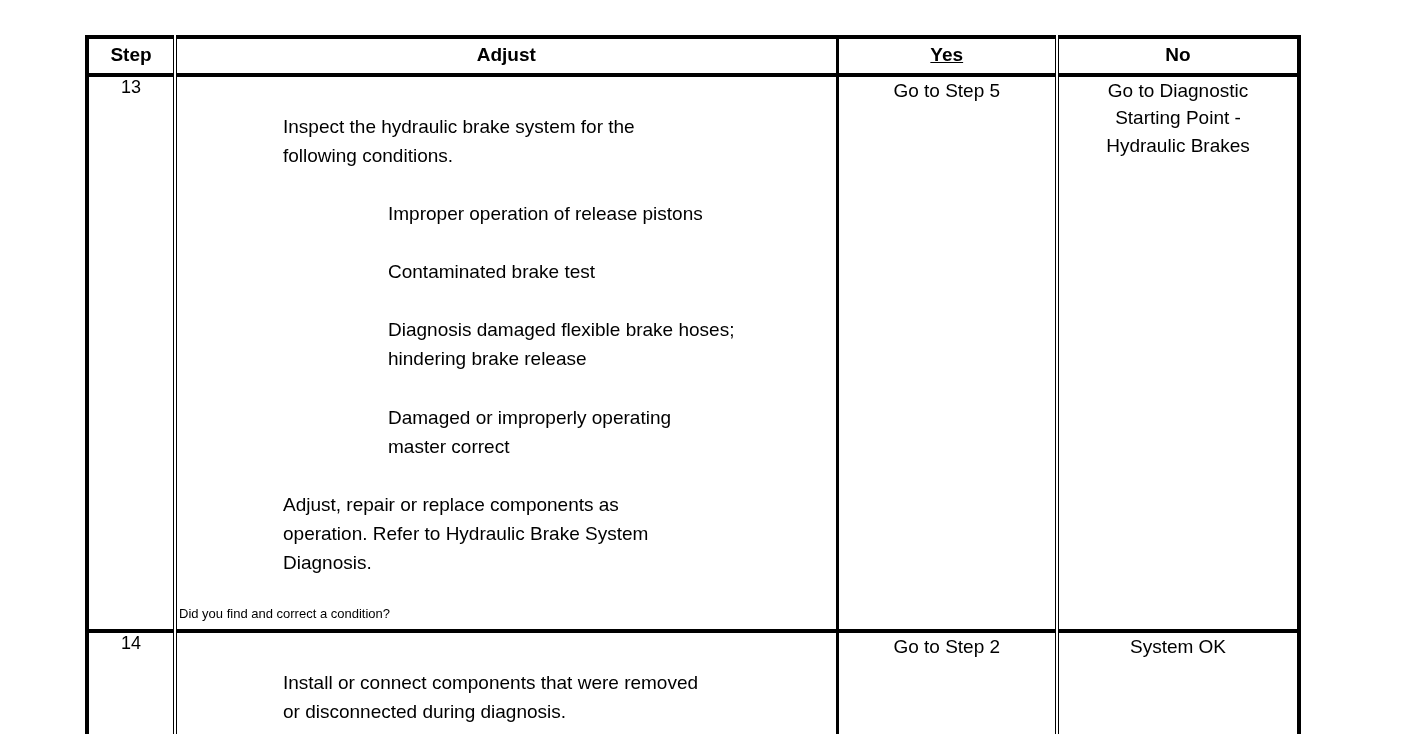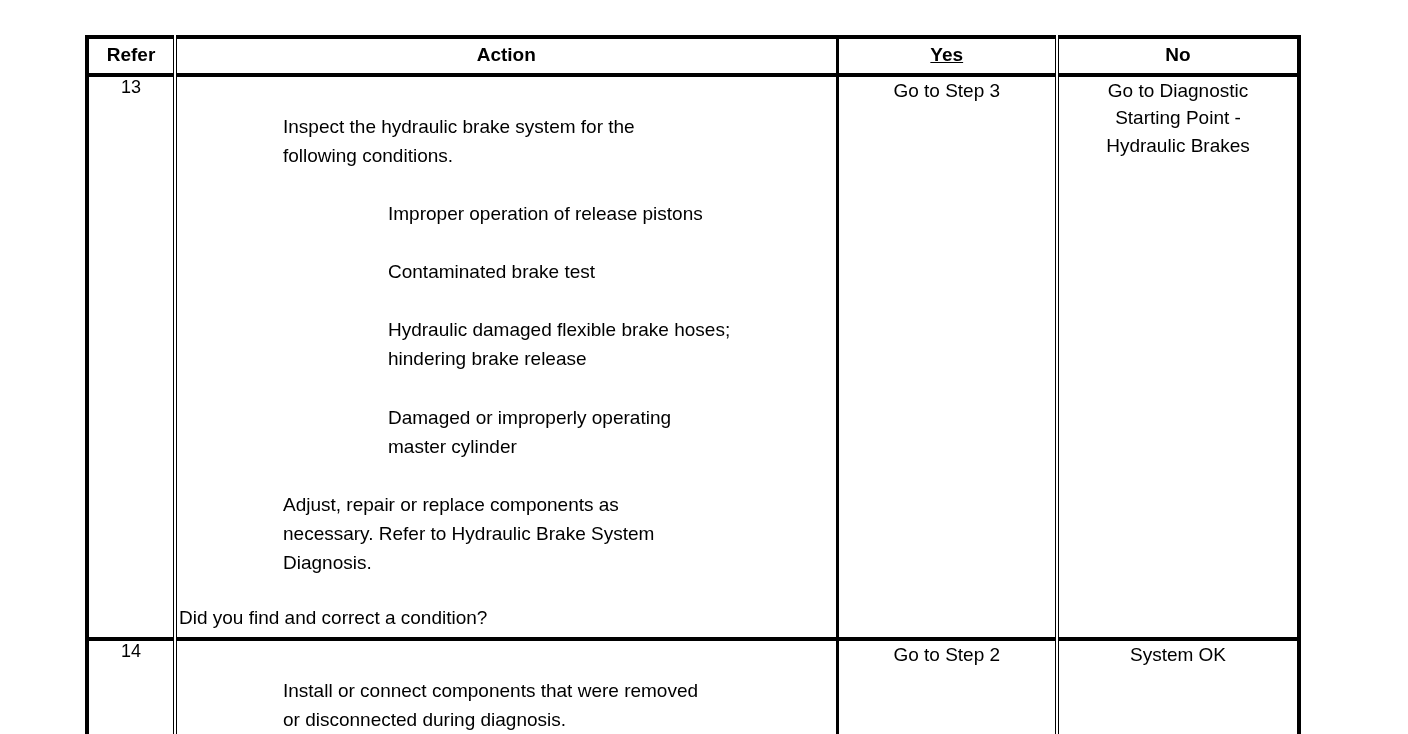--- a/index.html
+++ b/index.html
@@ -90,21 +90,21 @@
 
   .action-body {
     font-size: 19px;
     line-height: 1.53;
     padding: 6px 6px 0 6px;
     white-space: pre-line;
   }
   .action-body .indent-0 { padding-left: 100px; display: block; }
   .action-body .bullet-line { padding-left: 205px; display: block; }
   .action-question {
-    font-size: 19px;
+    font-size: 13px;
     line-height: 1.3;
     padding: 0 6px 6px 2px;
   }
 
   td.cell-yes, td.cell-no {
     font-size: 19px;
     line-height: 1.45;
   }
   td.cell-yes  { text-align: center; vertical-align: bottom; padding: 0 6px 6px 6px; }
   td.cell-no   { text-align: center;   vertical-align: bottom; padding: 0 6px 6px 7px; }
@@ -129,51 +129,51 @@
 
 <table class="diag-table">
   <colgroup>
     <col class="c-step">
     <col class="c-action">
     <col class="c-yes">
     <col class="c-no">
   </colgroup>
   <thead>
     <tr>
-      <th class="col-step">Refer</th>
-      <th class="col-action">Action</th>
+      <th class="col-step">Step</th>
+      <th class="col-action">Adjust</th>
       <th class="col-yes">Yes</th>
       <th class="col-no">No</th>
     </tr>
   </thead>
   <tbody>
 
     <tr class="body-row row-13">
       <td class="cell-step">13</td>
       <td class="cell-action">
         <div class="action-wrap">
           <div>
             <div class="action-body">
               <span class="indent-0">Inspect the hydraulic brake system for the
 following conditions.</span>
               <span class="bullet-line">Improper operation of release pistons</span>
               <span class="bullet-line">Contaminated brake test</span>
-              <span class="bullet-line">Hydraulic damaged flexible brake hoses;
+              <span class="bullet-line">Diagnosis damaged flexible brake hoses;
 hindering brake release</span>
               <span class="bullet-line">Damaged or improperly operating
-master cylinder</span>
+master correct</span>
               <span class="indent-0">Adjust, repair or replace components as
-necessary. Refer to Hydraulic Brake System
+operation. Refer to Hydraulic Brake System
 Diagnosis.</span>
             </div>
           </div>
           <div class="action-question">Did you find and correct a condition?</div>
         </div>
       </td>
-      <td class="cell-yes">Go to Step 3</td>
+      <td class="cell-yes">Go to Step 5</td>
       <td class="cell-no" style="white-space:pre-line;">Go to Diagnostic
 Starting Point -
 Hydraulic Brakes</td>
     </tr>
 
     <tr class="body-row row-14">
       <td class="cell-step">14</td>
       <td class="cell-action">
         <div class="action-wrap">
           <div>

